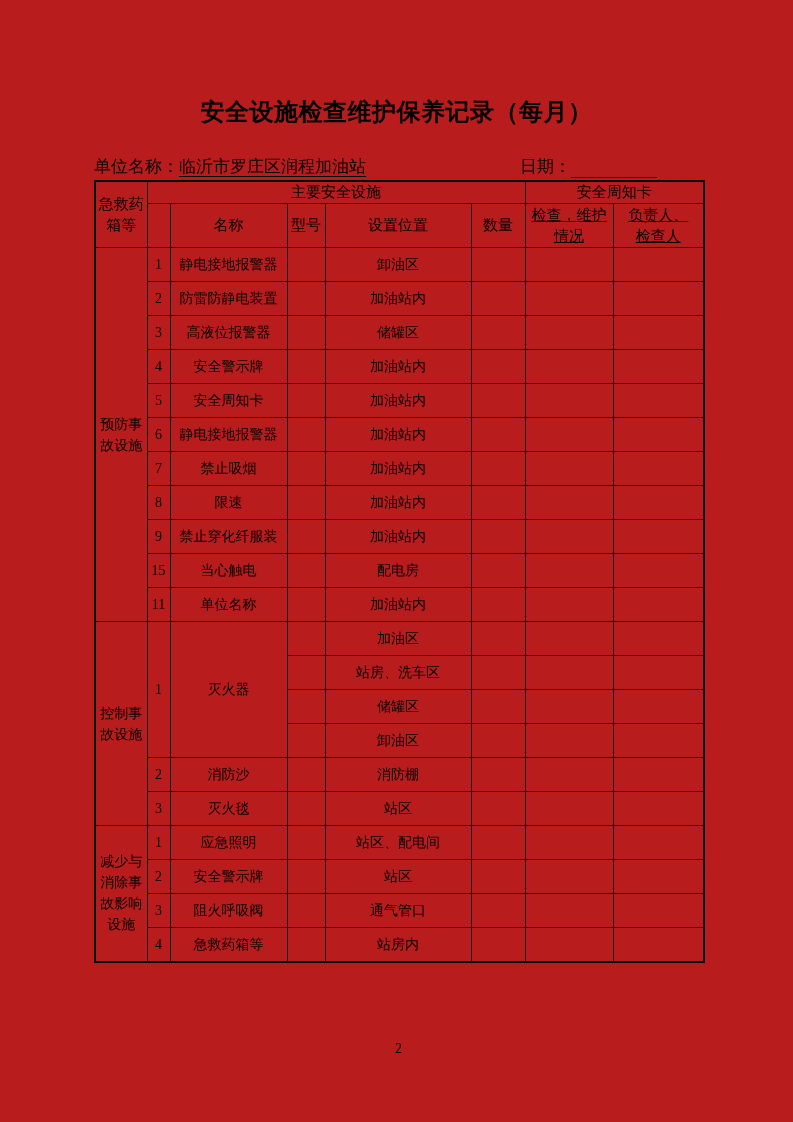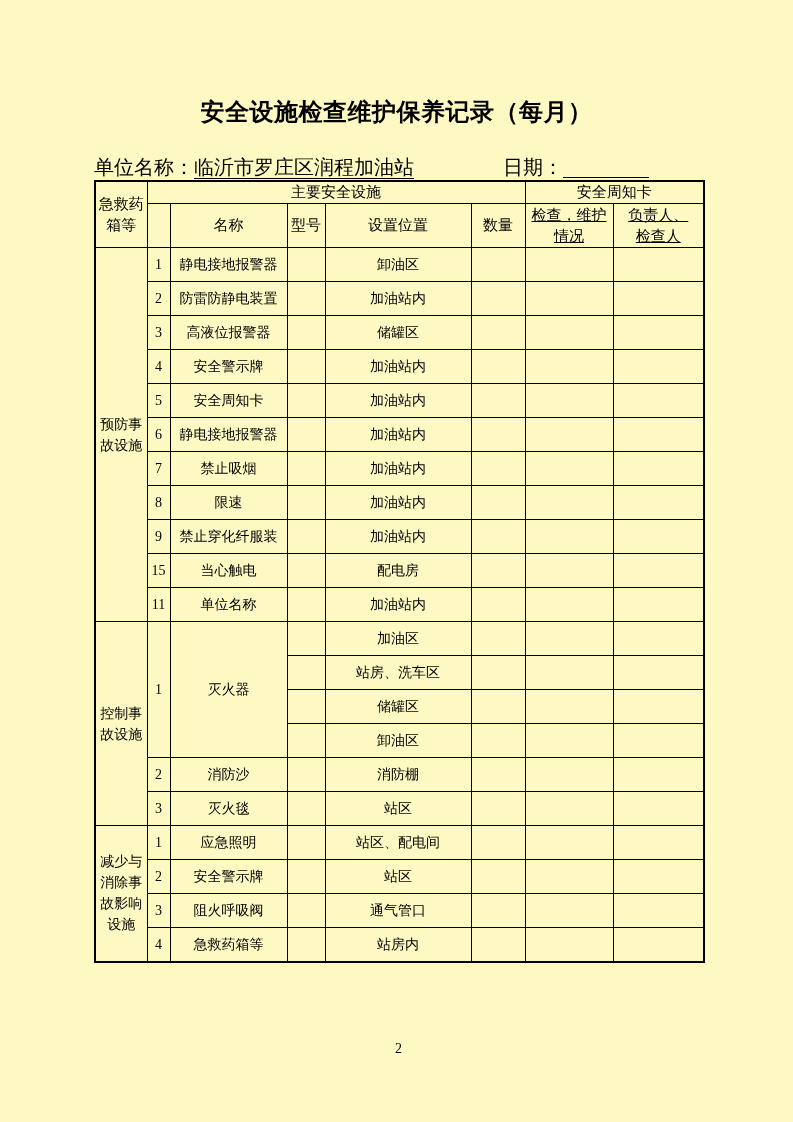--- a/index.html
+++ b/index.html
@@ -1,41 +1,41 @@
 <!DOCTYPE html>
 <html><head>
 <meta charset="utf-8">
 <style>
   html, body { margin: 0; padding: 0; background: #ffffff; }
   .page {
-    width: 793px; height: 1122px; background: #fef9c3;
+    width: 793px; height: 1122px; background: #b91c1c;
     position: relative; overflow: hidden;
     font-family: "Liberation Serif", "DejaVu Serif", serif;
     color: #000;
   }
   .title {
     margin: 96px 0 0 0;
     padding: 0 94px;
     text-align: center;
     font-family: "Liberation Sans", "DejaVu Sans", sans-serif;
     font-weight: bold;
     font-size: 24px;
     line-height: 32px;
     letter-spacing: 0.5px;
   }
   .info-row {
     position: relative;
     margin: 28px 0 0 94px;
     width: 609px;
     height: 22px;
-    font-size: 20px;
+    font-size: 17px;
     line-height: 22px;
   }
   .uline { border-bottom: 1px solid #000; }
-  .date-group { position: absolute; left: 409px; top: 0; }
+  .date-group { position: absolute; left: 426px; top: 0; }
   .date-blank {
     display: inline-block;
     width: 86px;
     height: 16px;
     border-bottom: 1px solid #000;
     vertical-align: bottom;
   }
   table.safety-table {
     margin: 2px 0 0 94px;
     width: 609px;

